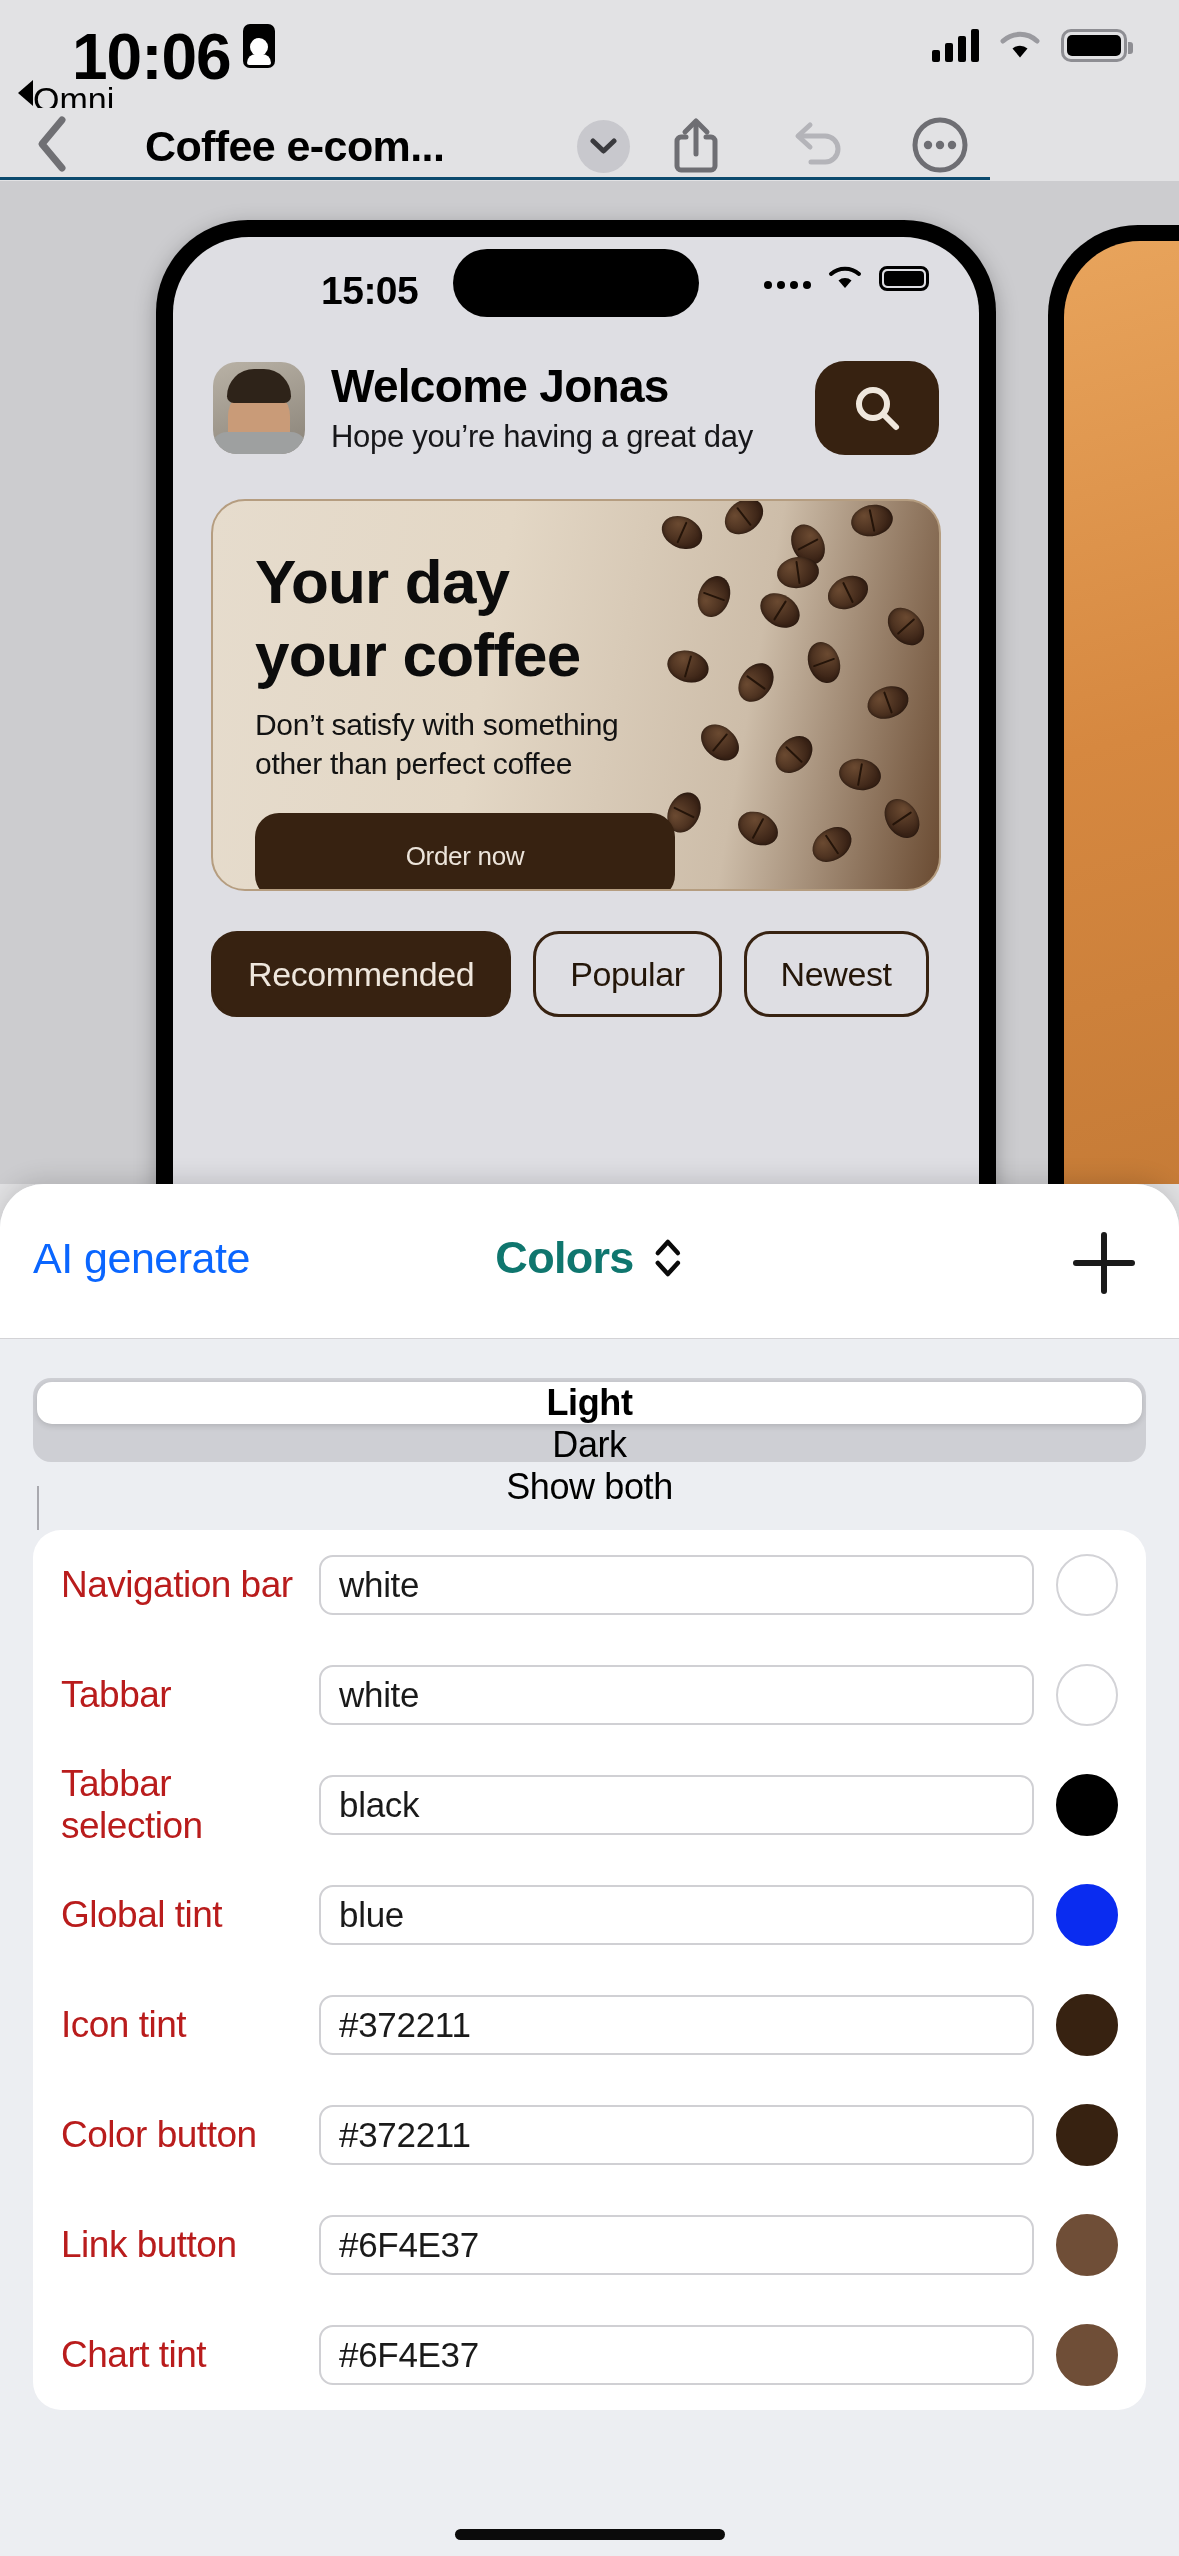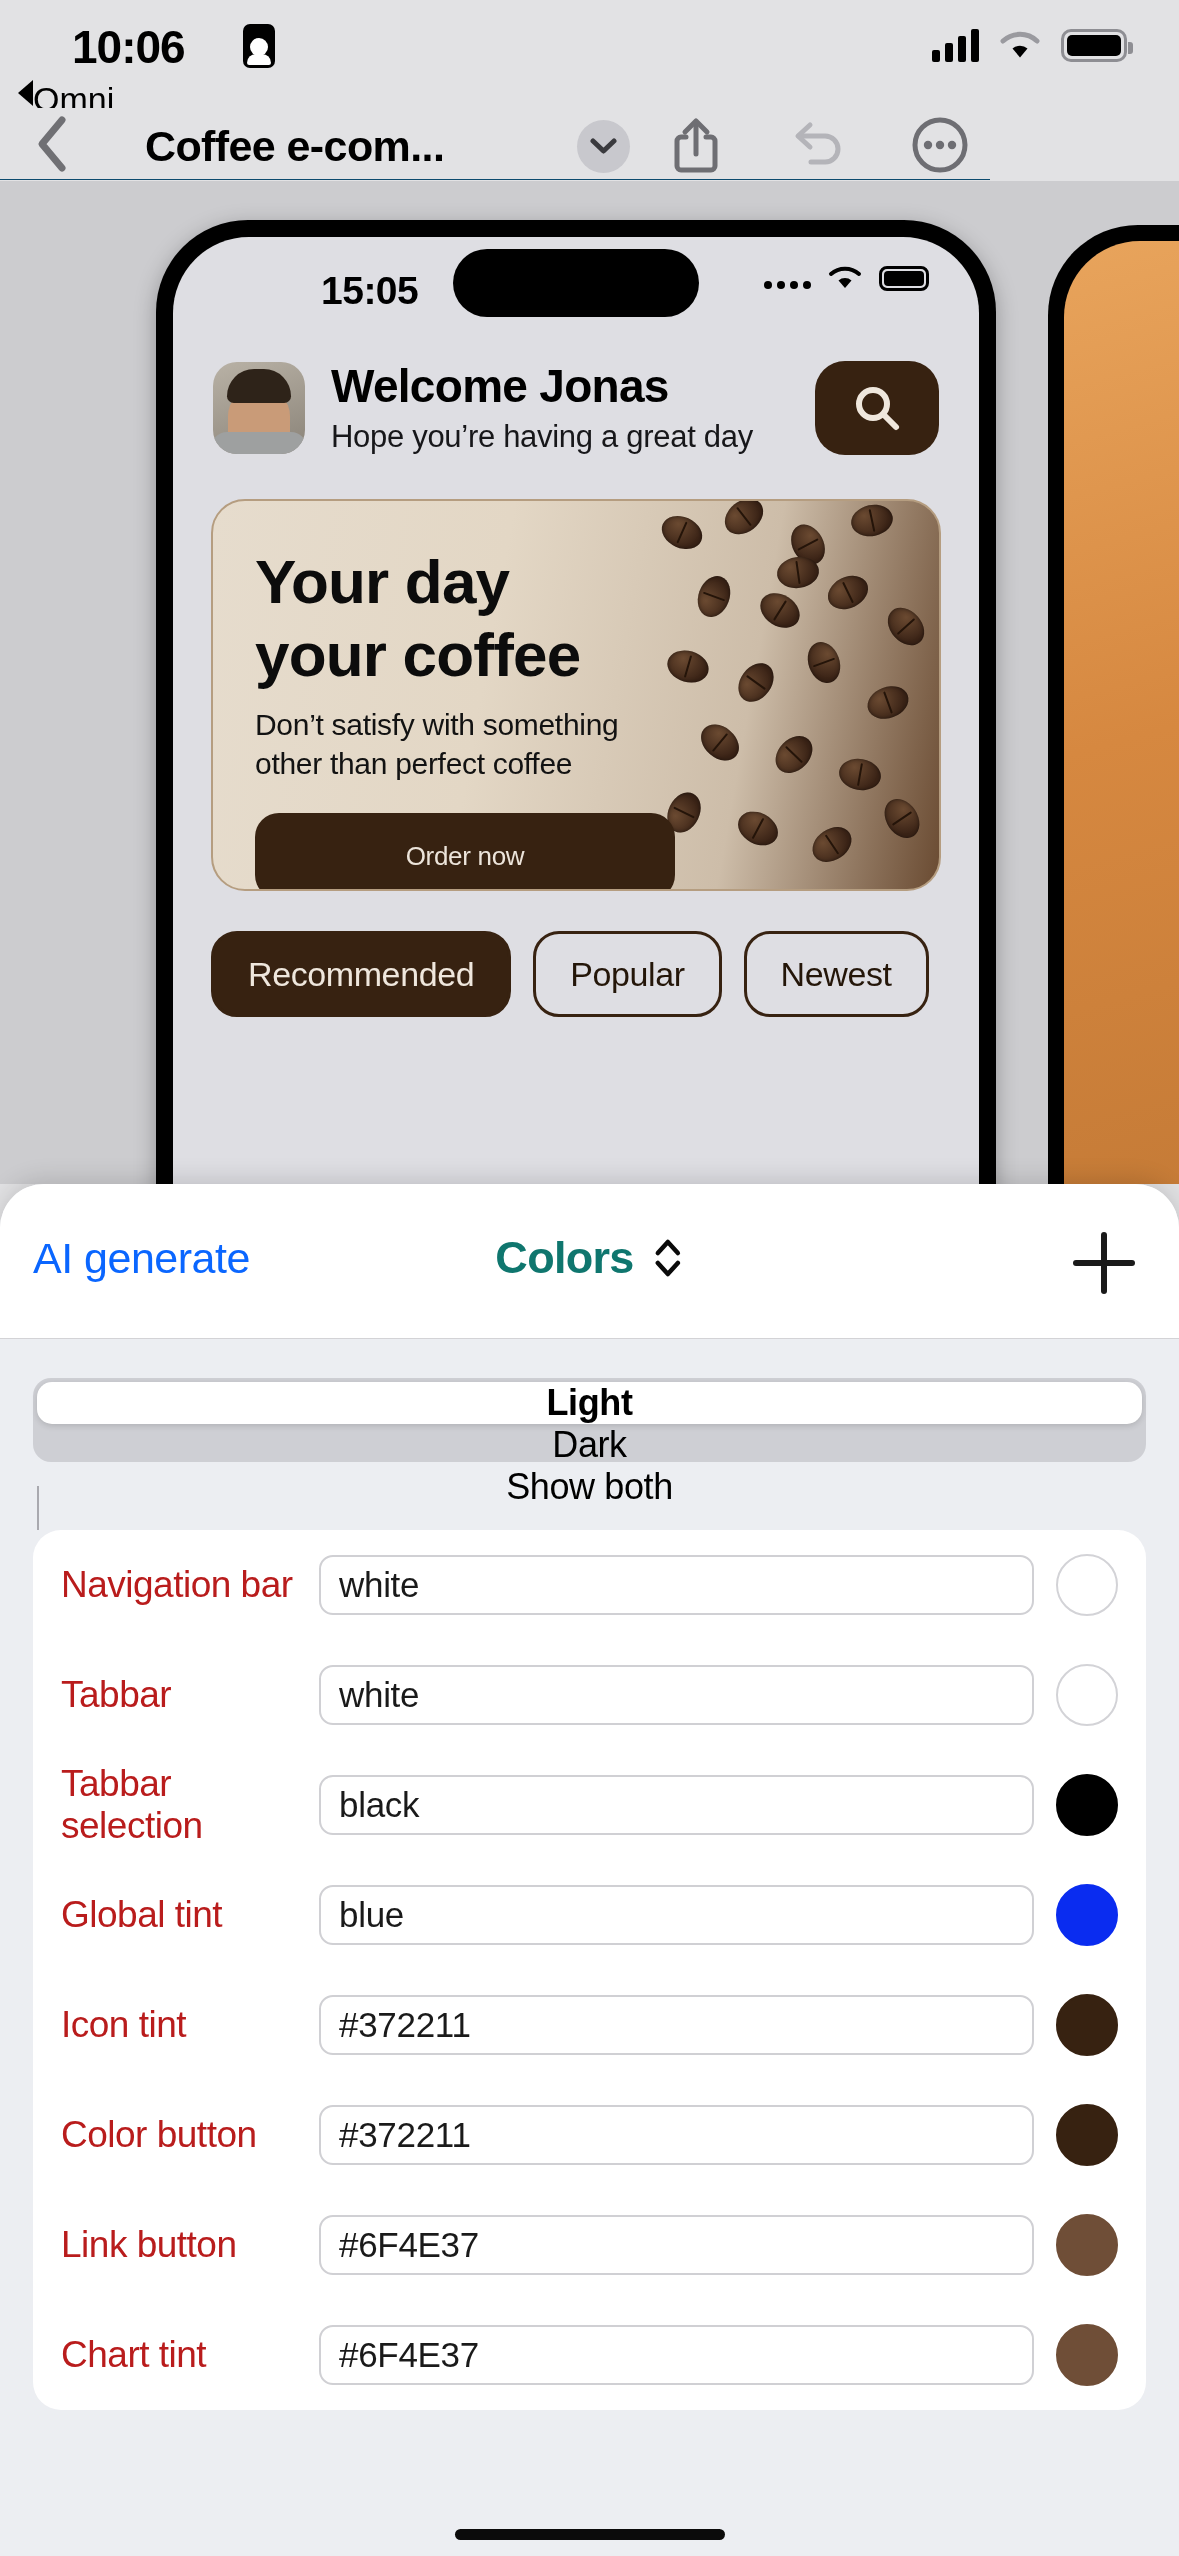--- a/index.html
+++ b/index.html
@@ -8,21 +8,21 @@
     font-family:"Liberation Sans", sans-serif;
     background:#e2e2e4;
     overflow:hidden;
   }
   #root { position:relative; width:1179px; height:2556px; }
 
   
   .statusbar { position:absolute; top:0; left:0; width:1179px; height:108px; }
   .sb-time {
     position:absolute; left:72px; top:20px;
-    font-size:46px; font-weight:700; letter-spacing:-1px; color:#000;
+    font-size:64px; font-weight:700; letter-spacing:-1px; color:#000;
   }
   .sb-recicon {
     position:absolute; left:243px; top:24px;
     width:32px; height:44px; border-radius:7px; background:#000;
   }
   .sb-recicon::after{
     content:""; position:absolute; left:7px; top:14px;
     width:18px; height:18px; border-radius:50%;
     background:#fff;
   }
@@ -49,21 +49,21 @@
   }
   .batt::after{
     content:""; position:absolute; right:-9px; top:10px;
     width:5px; height:12px; background:#8e8e93; border-radius:0 3px 3px 0;
   }
   .batt i { display:block; height:100%; width:100%; background:#000; border-radius:5px; }
 
   
   .navbar {
     position:absolute; top:108px; left:0; width:990px; height:72px;
-    background:#e2e2e4; border-bottom:1px solid #0c4a6e;
+    background:#e2e2e4; border-bottom:3px solid #0c4a6e;
     display:flex; align-items:center;
   }
   .nav-back { position:absolute; left:22px; top:6px; width:60px; height:60px;
     display:flex; align-items:center; justify-content:center; }
   .nav-title {
     position:absolute; left:145px; top:14px;
     font-size:43px; font-weight:700; color:#000; letter-spacing:-0.6px;
   }
   .nav-chev {
     position:absolute; left:577px; top:12px;

